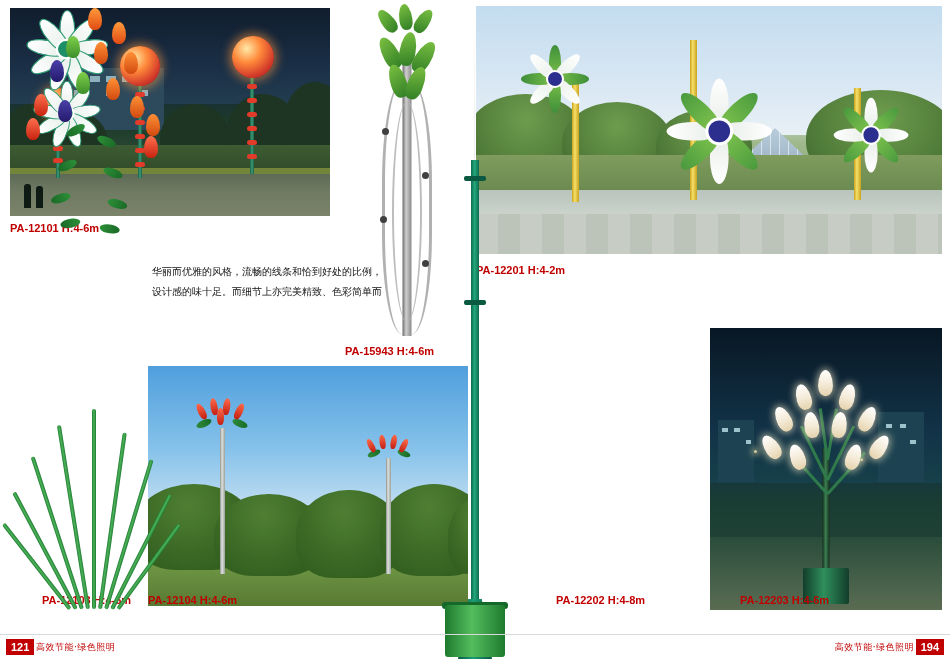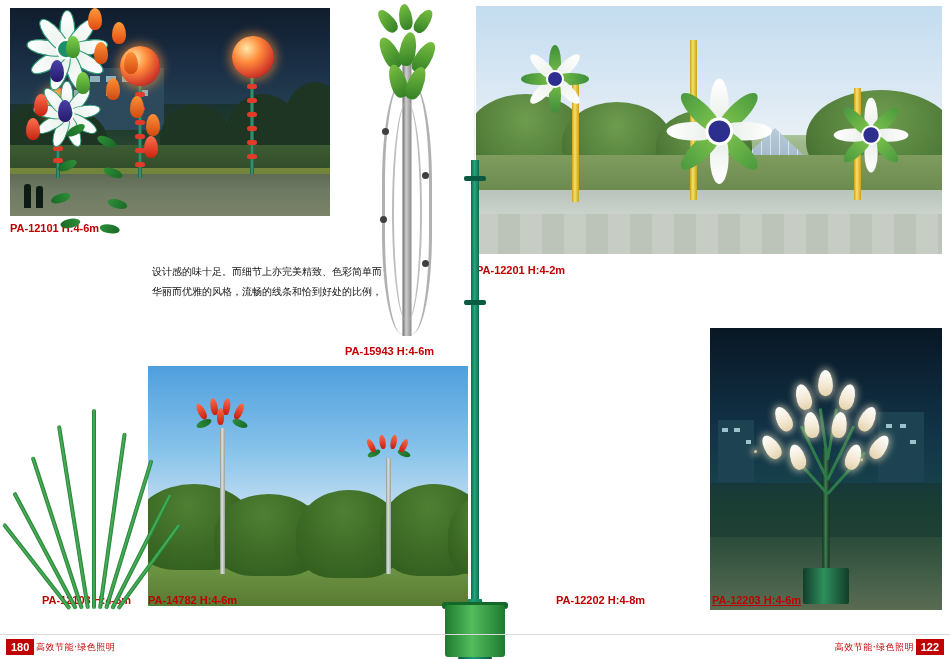--- a/index.html
+++ b/index.html
@@ -320,22 +320,22 @@
       <div class="petal" style="transform:rotate(180deg); background:linear-gradient(180deg,#ffffff,#e6ece6);"></div>
       <div class="petal" style="transform:rotate(225deg); background:linear-gradient(180deg,#4a9a3e,#84c74f);"></div>
       <div class="petal" style="transform:rotate(270deg); background:linear-gradient(180deg,#ffffff,#e6ece6);"></div>
       <div class="petal" style="transform:rotate(315deg); background:linear-gradient(180deg,#4a9a3e,#84c74f);"></div>
       <div class="hub"></div>
     </div>
   </div>
   <div class="caption" style="left:476px; top:264px;">PA-12201 H:4-2m</div>
 
   <div class="blurb">
+    <div>华丽而优雅的风格，流畅的线条和恰到好处的比例，</div>
     <div>设计感的味十足。而细节上亦完美精致、色彩简单而</div>
-    <div>华丽而优雅的风格，流畅的线条和恰到好处的比例，</div>
   </div>
 
   <div class="p4">
     <div class="post"></div>
     <div class="bandx" style="top:176px;"></div>
     <div class="bandx" style="top:300px;"></div>
     <div class="base"></div>
 
     <div class="pw pw-green" style="left:65px; top:48px; width:1px; height:1px; transform:scale(1.15);">
       <div class="petal" style="transform:rotate(0deg);"></div>
@@ -390,21 +390,21 @@
 
     <div class="redflower" style="left:220px; top:64px; width:42px; height:30px;">
       <div class="rleaf" style="left:-2px; top:20px; transform:rotate(-24deg) scale(.85);"></div>
       <div class="rleaf" style="left:28px; top:20px; transform:rotate(22deg) scale(.85);"></div>
       <div class="rpetal" style="left:3px; top:5px; transform:rotate(-28deg) scale(.85);"></div>
       <div class="rpetal" style="left:12px; top:2px; transform:rotate(-8deg) scale(.85);"></div>
       <div class="rpetal" style="left:21px; top:2px; transform:rotate(10deg) scale(.85);"></div>
       <div class="rpetal" style="left:29px; top:5px; transform:rotate(28deg) scale(.85);"></div>
     </div>
   </div>
-  <div class="caption" style="left:148px; top:594px;">PA-14782 H:4-6m</div>
+  <div class="caption" style="left:148px; top:594px;">PA-12104 H:4-6m</div>
 
   <div class="p6">
 
     <div class="stem" style="left:92px; bottom:50px; height:200px; transform:rotate(0deg);"></div>
     <div class="stem" style="left:86px; bottom:50px; height:186px; transform:rotate(-9deg);"></div>
     <div class="stem" style="left:98px; bottom:50px; height:178px; transform:rotate(8deg);"></div>
     <div class="stem" style="left:80px; bottom:50px; height:160px; transform:rotate(-18deg);"></div>
     <div class="stem" style="left:104px; bottom:50px; height:156px; transform:rotate(17deg);"></div>
     <div class="stem" style="left:74px; bottom:50px; height:132px; transform:rotate(-28deg);"></div>
     <div class="stem" style="left:110px; bottom:50px; height:128px; transform:rotate(27deg);"></div>
@@ -472,21 +472,21 @@
     <div class="bud" style="left:150px; top:78px; transform:rotate(26deg);"></div>
     <div class="bud" style="left:94px; top:84px; transform:rotate(-8deg);"></div>
     <div class="bud" style="left:122px; top:84px; transform:rotate(8deg);"></div>
     <div class="bud" style="left:54px; top:106px; transform:rotate(-34deg);"></div>
     <div class="bud" style="left:162px; top:106px; transform:rotate(34deg);"></div>
     <div class="bud" style="left:80px; top:116px; transform:rotate(-18deg);"></div>
     <div class="bud" style="left:136px; top:116px; transform:rotate(18deg);"></div>
 
     <div class="pot7"></div>
   </div>
-  <div class="caption" style="left:712px; top:594px;text-decoration:underline;">PA-12203 H:4-6m</div>
+  <div class="caption" style="left:740px; top:594px;">PA-12203 H:4-6m</div>
 
   <div class="footer-line"></div>
-  <div class="pagebox left">180</div>
+  <div class="pagebox left">121</div>
   <div class="footnote left">高效节能·绿色照明</div>
-  <div class="pagebox right">122</div>
+  <div class="pagebox right">194</div>
   <div class="footnote right">高效节能·绿色照明</div>
 
 </div>
 
 </body></html>

